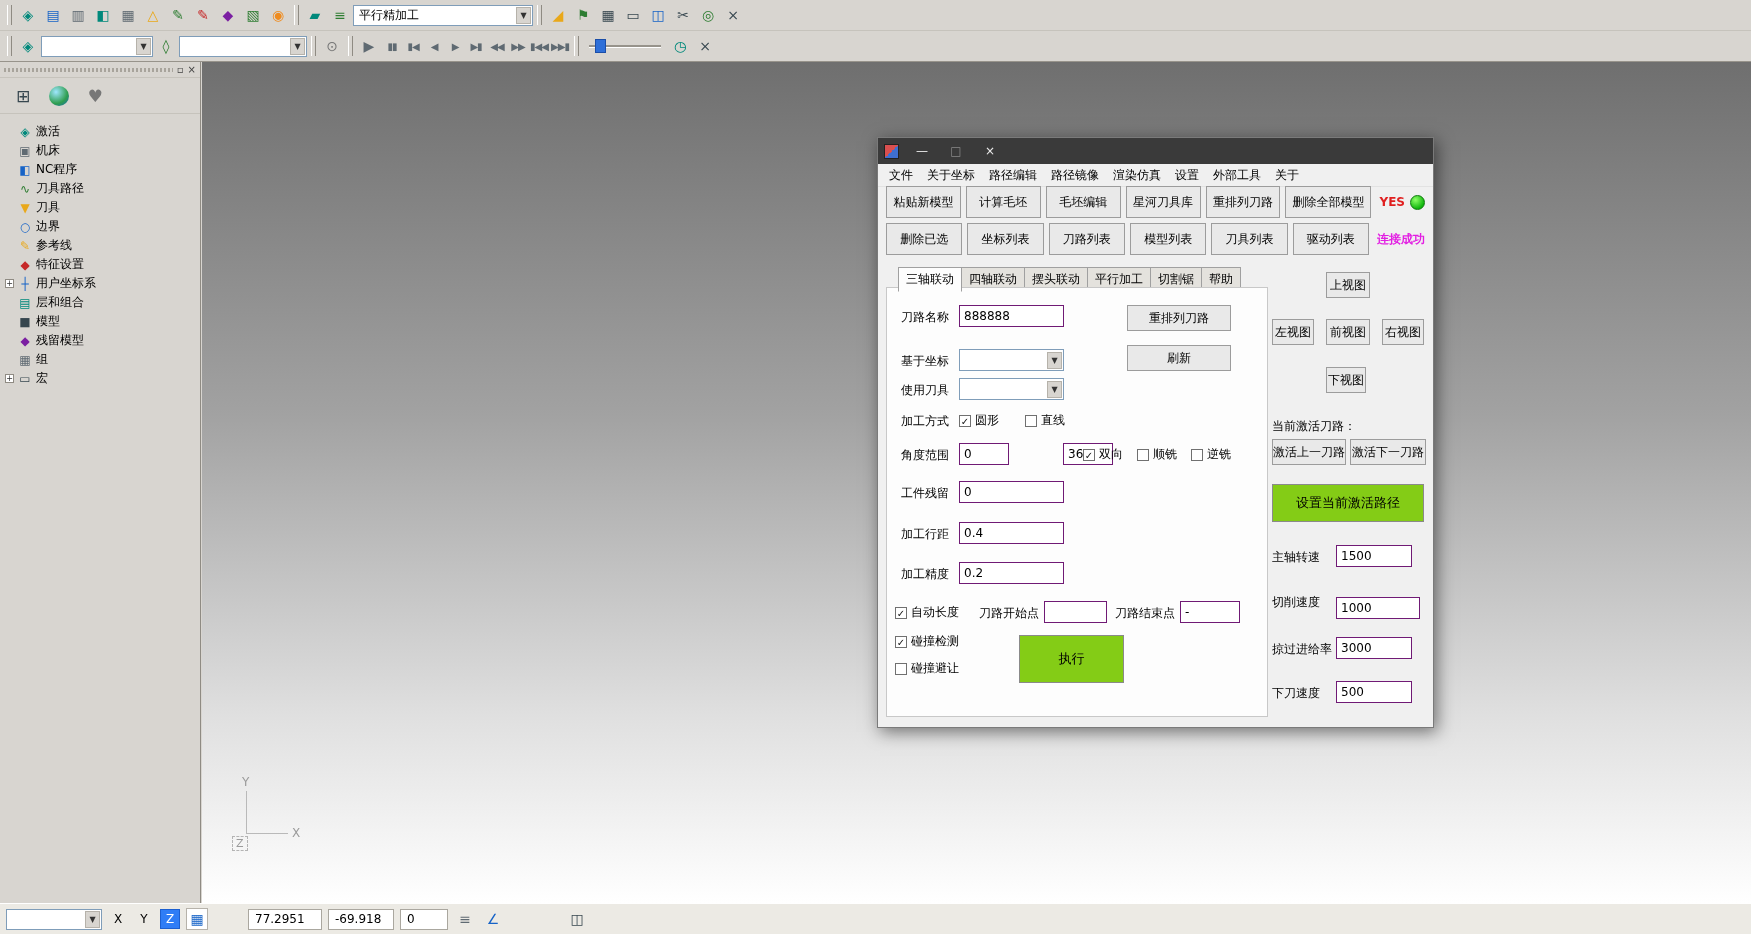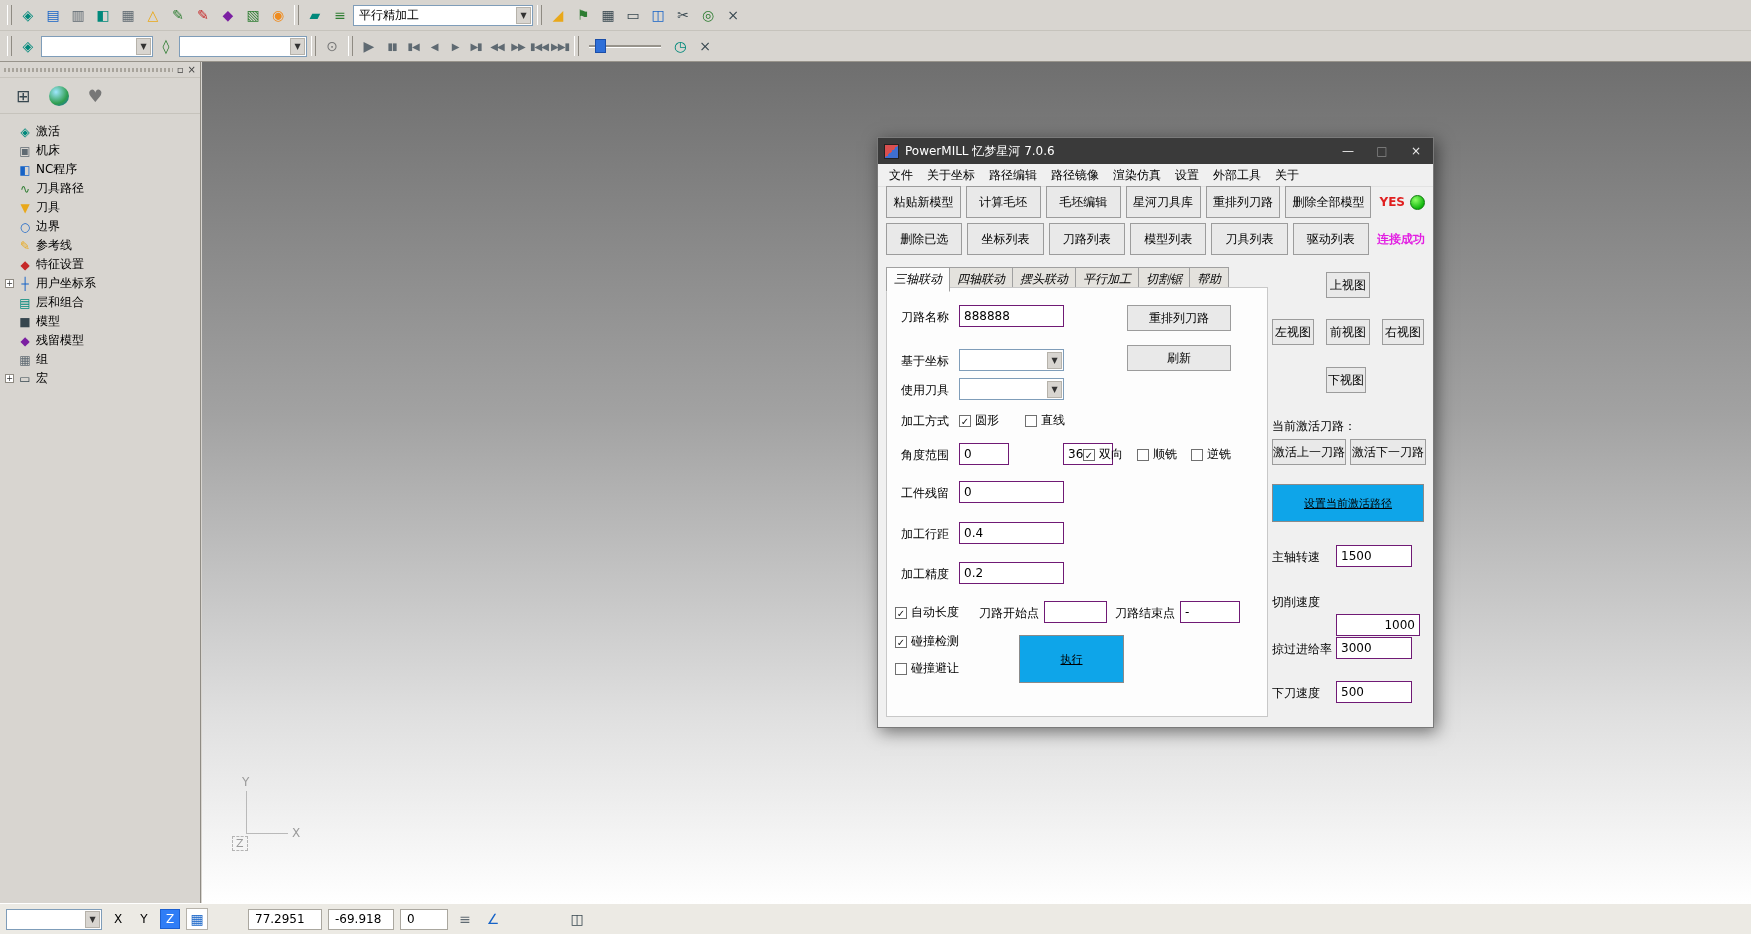--- a/index.html
+++ b/index.html
@@ -69,35 +69,35 @@
   .wbtn.dim { color:#8a8a8a; }
   .dmenu { height:23px; display:flex; align-items:center; padding-left:4px; background:#f0f0f0; border-bottom:1px solid #e2e2e2; }
   .dmenu span { padding:0 7px; white-space:nowrap; }
   .drow { position:absolute; left:8px; right:8px; display:flex; align-items:center; gap:5px; }
   .dbtn { background:#e9e9e9; border:1px solid #9c9c9c; height:32px; display:flex; align-items:center;
           justify-content:center; padding:0 6px; white-space:nowrap; flex:1; }
   .yes { color:#e01f1f; font-weight:bold; flex:none; margin-left:3px; }
   .dot { width:15px; height:15px; border-radius:50%; flex:none;
          background:radial-gradient(circle at 35% 30%,#8cff66,#12b60f 70%); border:1px solid #0c7a0a; }
   .connected { color:#e21fe2; font-weight:bold; flex:none; margin-left:3px; }
-  .dtabs { position:absolute; left:8px; top:129px; display:flex;font-style:italic; }
+  .dtabs { position:absolute; left:20px; top:129px; display:flex; }
   .dtab { padding:3px 7px; border:1px solid #a0a0a0; border-left:none; background:#e4e2dd; white-space:nowrap; }
   .dtab:first-child { border-left:1px solid #a0a0a0; }
   .dtab.active { background:#fdfdfd; position:relative; z-index:3; border-bottom:1px solid #fdfdfd; }
   .dpanel { position:absolute; left:8px; top:149px; width:382px; height:430px; background:#fdfdfd; border:1px solid #c8c8c8; }
   .plabel { position:absolute; white-space:nowrap; }
   .pinput { position:absolute; height:22px; border:1px solid #701a75; background:#fff; padding:0 4px;
             font:12px "DejaVu Sans","Liberation Sans",sans-serif; }
   .pcombo { position:absolute; height:22px; }
   .cb { position:absolute; display:flex; align-items:center; gap:4px; white-space:nowrap; }
   .cbx { width:12px; height:12px; border:1px solid #707070; background:#fff; font-size:10px; line-height:11px;
          text-align:center; color:#111; flex:none; }
   .pbtn { position:absolute; background:#e9e9e9; border:1px solid #9c9c9c; display:flex; align-items:center;
           justify-content:center; white-space:nowrap; }
-  .pbtn.big { border:1px solid #8a8a8a; background:#0ea5e9; font-size:11px;text-decoration:underline; }
+  .pbtn.big { border:1px solid #8a8a8a; background:#84cc16; font-size:13px; }
 
   
   #statusbar { position:absolute; left:0; bottom:0; width:100%; height:31px; background:#eceae4;
                border-top:1px solid #ffffff; display:flex; align-items:center; gap:6px; padding:0 6px; }
   .inset { background:#fff; border:1px solid #aaa79f; height:21px; display:flex; align-items:center; padding:0 6px; }
   .axisbtn { width:20px; height:20px; display:flex; align-items:center; justify-content:center; }
   .zbtn { background:#2f7df6; color:#fff; border:1px solid #1c5fd0; }
   .sbicon { min-width:22px; height:22px; display:flex; align-items:center; justify-content:center; font-size:14px; }
 </style>
 </head>
@@ -263,21 +263,20 @@
       <div class="ax-h"></div>
       <span class="ax-y">Y</span>
       <span class="ax-x">X</span>
       <span class="ax-z">Z</span>
     </div>
   </div>
 
   <div id="dialog">
     <div class="dtitle">
       <span class="dappicon"></span>
-      <span class="dtitletext">PowerMILL 忆梦星河  7.0.6</span>
       <span class="wbtn">—</span>
       <span class="wbtn dim">□</span>
       <span class="wbtn">×</span>
     </div>
     <div class="dmenu">
       <span>文件</span>
       <span>关于坐标</span>
       <span>路径编辑</span>
       <span>路径镜像</span>
       <span>渲染仿真</span>
@@ -395,21 +394,21 @@
     <span class="pbtn" style="left:448px;top:229px;width:40px;height:26px">下视图</span>
 
     <span class="plabel" style="left:394px;top:280px">当前激活刀路：</span>
     <span class="pbtn" style="left:394px;top:301px;width:74px;height:26px">激活上一刀路</span>
     <span class="pbtn" style="left:472px;top:301px;width:76px;height:26px">激活下一刀路</span>
     <span class="pbtn big" style="left:394px;top:346px;width:152px;height:38px">设置当前激活路径</span>
 
     <span class="plabel" style="left:394px;top:411px">主轴转速</span>
     <input class="pinput" style="left: 458px; top: 407px; width: 76px;" value="1500">
     <span class="plabel" style="left:394px;top:456px">切削速度</span>
-    <input class="pinput" style="left: 458px; top: 476px; width: 84px; text-align: right;" value="1000">
+    <input class="pinput" style="left: 458px; top: 459px; width: 84px;" value="1000">
     <span class="plabel" style="left:394px;top:503px">掠过进给率</span>
     <input class="pinput" style="left: 458px; top: 499px; width: 76px;" value="3000">
     <span class="plabel" style="left:394px;top:547px">下刀速度</span>
     <input class="pinput" style="left: 458px; top: 543px; width: 76px;" value="500">
   </div>
 
   <div id="statusbar">
     <div class="combo" style="width:96px">
       <span class="cval"></span>
       <span class="carr">▼</span>

